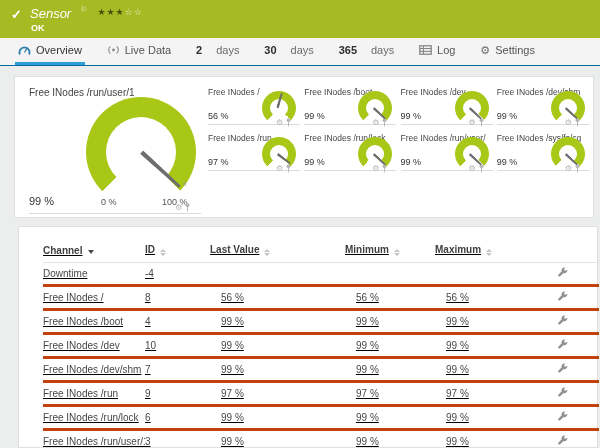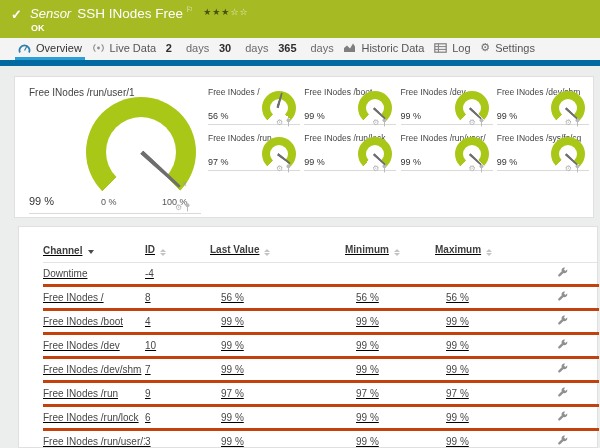--- a/index.html
+++ b/index.html
@@ -19,21 +19,21 @@
   .kind{font-style:italic;font-size:13px;color:#fff;margin-right:6px;}
   .sensor-name{font-size:13.5px;color:#fff;}
   .flag{font-size:8px;color:rgba(255,255,255,.9);margin-left:3px;margin-top:-1px;}
   .stars{margin-left:10px;font-size:9px;letter-spacing:1px;margin-top:1px;}
   .stars .f{color:rgba(35,42,0,.72);}
   .stars .e{color:rgba(255,255,255,.8);}
   .status{position:absolute;left:31px;top:23px;font-size:9px;font-weight:700;color:#fff;}
 
   
   .tabbar{position:absolute;left:0;top:38px;width:600px;height:28px;background:#f4f4f4;
-    border-bottom:6px solid #0369a1;display:flex;align-items:stretch;padding:0 62px 0 15px;
+    border-bottom:1px solid #0369a1;display:flex;align-items:stretch;padding:0 62px 0 15px;
     justify-content:space-between;}
   .tab{display:inline-flex;align-items:center;gap:5px;font-size:11px;color:#555;cursor:pointer;
     border-bottom:3px solid transparent;padding:0 3px;}
   .tab.active{border-bottom-color:var(--blue);color:#333;}
   .tab b{color:#2d2d2d;font-weight:700;}
   .tab .unit{color:#6b6b6b;margin-left:9px;}
   .tab svg{flex:none;}
   .gear-char{font-size:11px;color:#6e6e6e;line-height:1;}
 
   
@@ -92,21 +92,20 @@
 </style>
 </head>
 <body>
 
 <div class="app">
 
   <header class="topbar">
     <span class="check">✓</span>
     <div class="title-row">
       <em class="kind">Sensor</em>
-      <span class="sensor-name">SSH INodes Free</span>
       <span class="flag">⚐</span>
       <span class="stars"><span class="f">★★★</span><span class="e">☆☆</span></span>
     </div>
     <div class="status">OK</div>
   </header>
 
   <nav class="tabbar">
     <div class="tab active">
       <svg width="13" height="12" viewBox="0 0 13 12">
         <path d="M2 10.5 A5 5 0 1 1 11 10.5" fill="none" stroke="#2f7fae" stroke-width="1.8"></path>
@@ -126,26 +125,20 @@
       <b>2</b>
         <span class="unit">days</span>
     </div>
     <div class="tab day">
       <b>30</b>
         <span class="unit">days</span>
     </div>
     <div class="tab day">
       <b>365</b>
         <span class="unit">days</span>
-    </div>
-    <div class="tab">
-      <svg width="13" height="11" viewBox="0 0 13 11">
-        <path d="M1 10 L1 6 L4 3.5 L7 6.5 L10 1.5 L12 4.5 L12 10 Z" fill="#7f7f7f"></path>
-      </svg>
-      <span>Historic Data</span>
     </div>
     <div class="tab">
       <svg width="13" height="10" viewBox="0 0 13 10">
         <rect x="0.8" y="0.8" width="11.4" height="8.4" fill="none" stroke="#7f7f7f" stroke-width="1.2"></rect>
         <line x1="0.8" y1="3.6" x2="12.2" y2="3.6" stroke="#7f7f7f" stroke-width="1"></line>
         <line x1="0.8" y1="6.4" x2="12.2" y2="6.4" stroke="#7f7f7f" stroke-width="1"></line>
         <line x1="4.4" y1="0.8" x2="4.4" y2="9.2" stroke="#7f7f7f" stroke-width="1"></line>
       </svg>
       <span>Log</span>
     </div>

